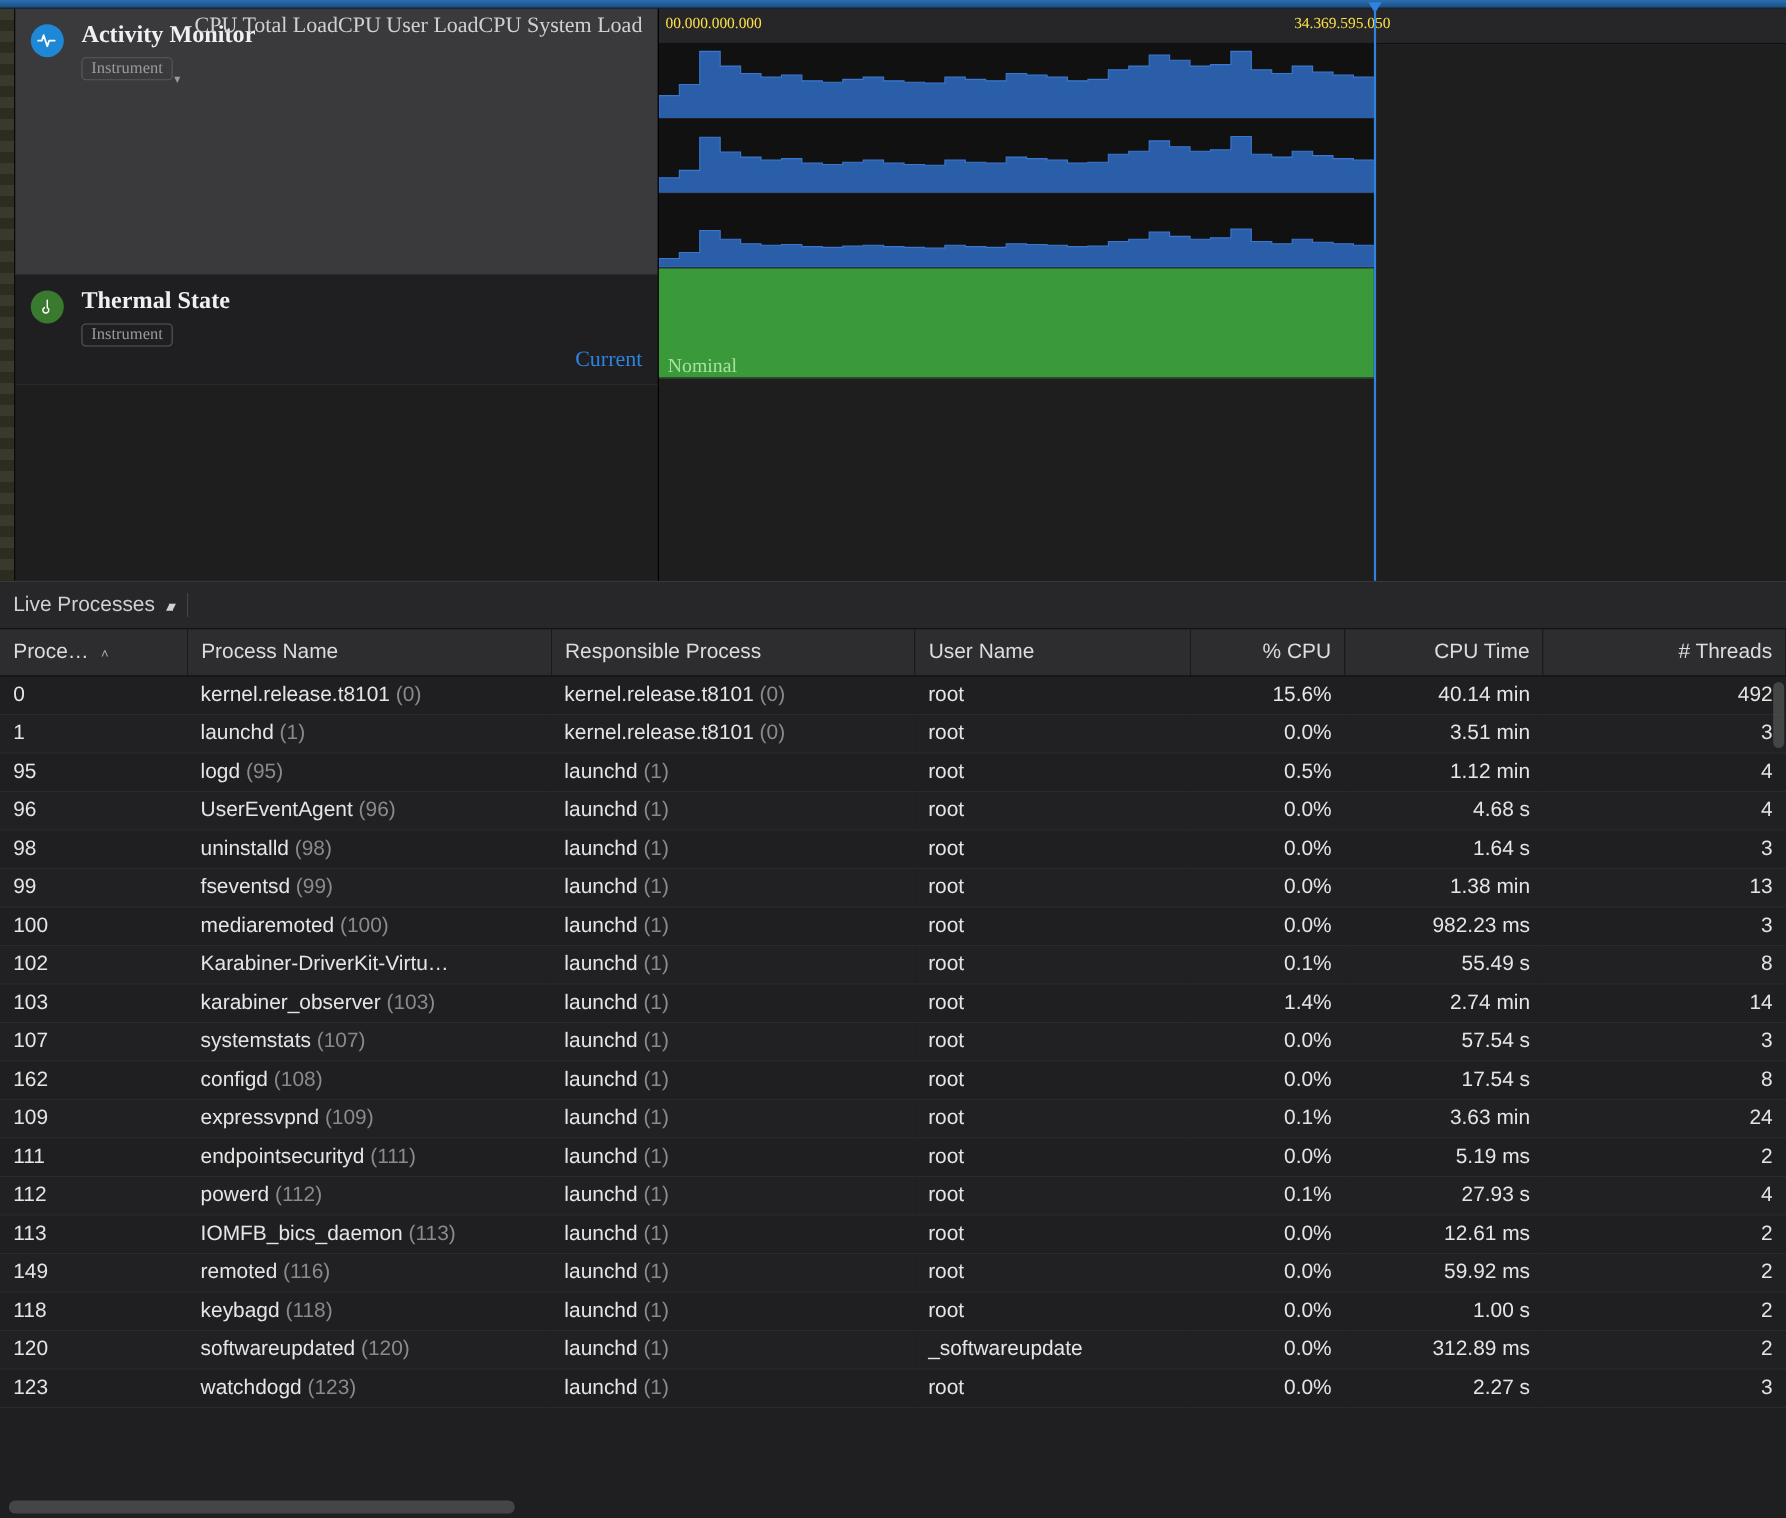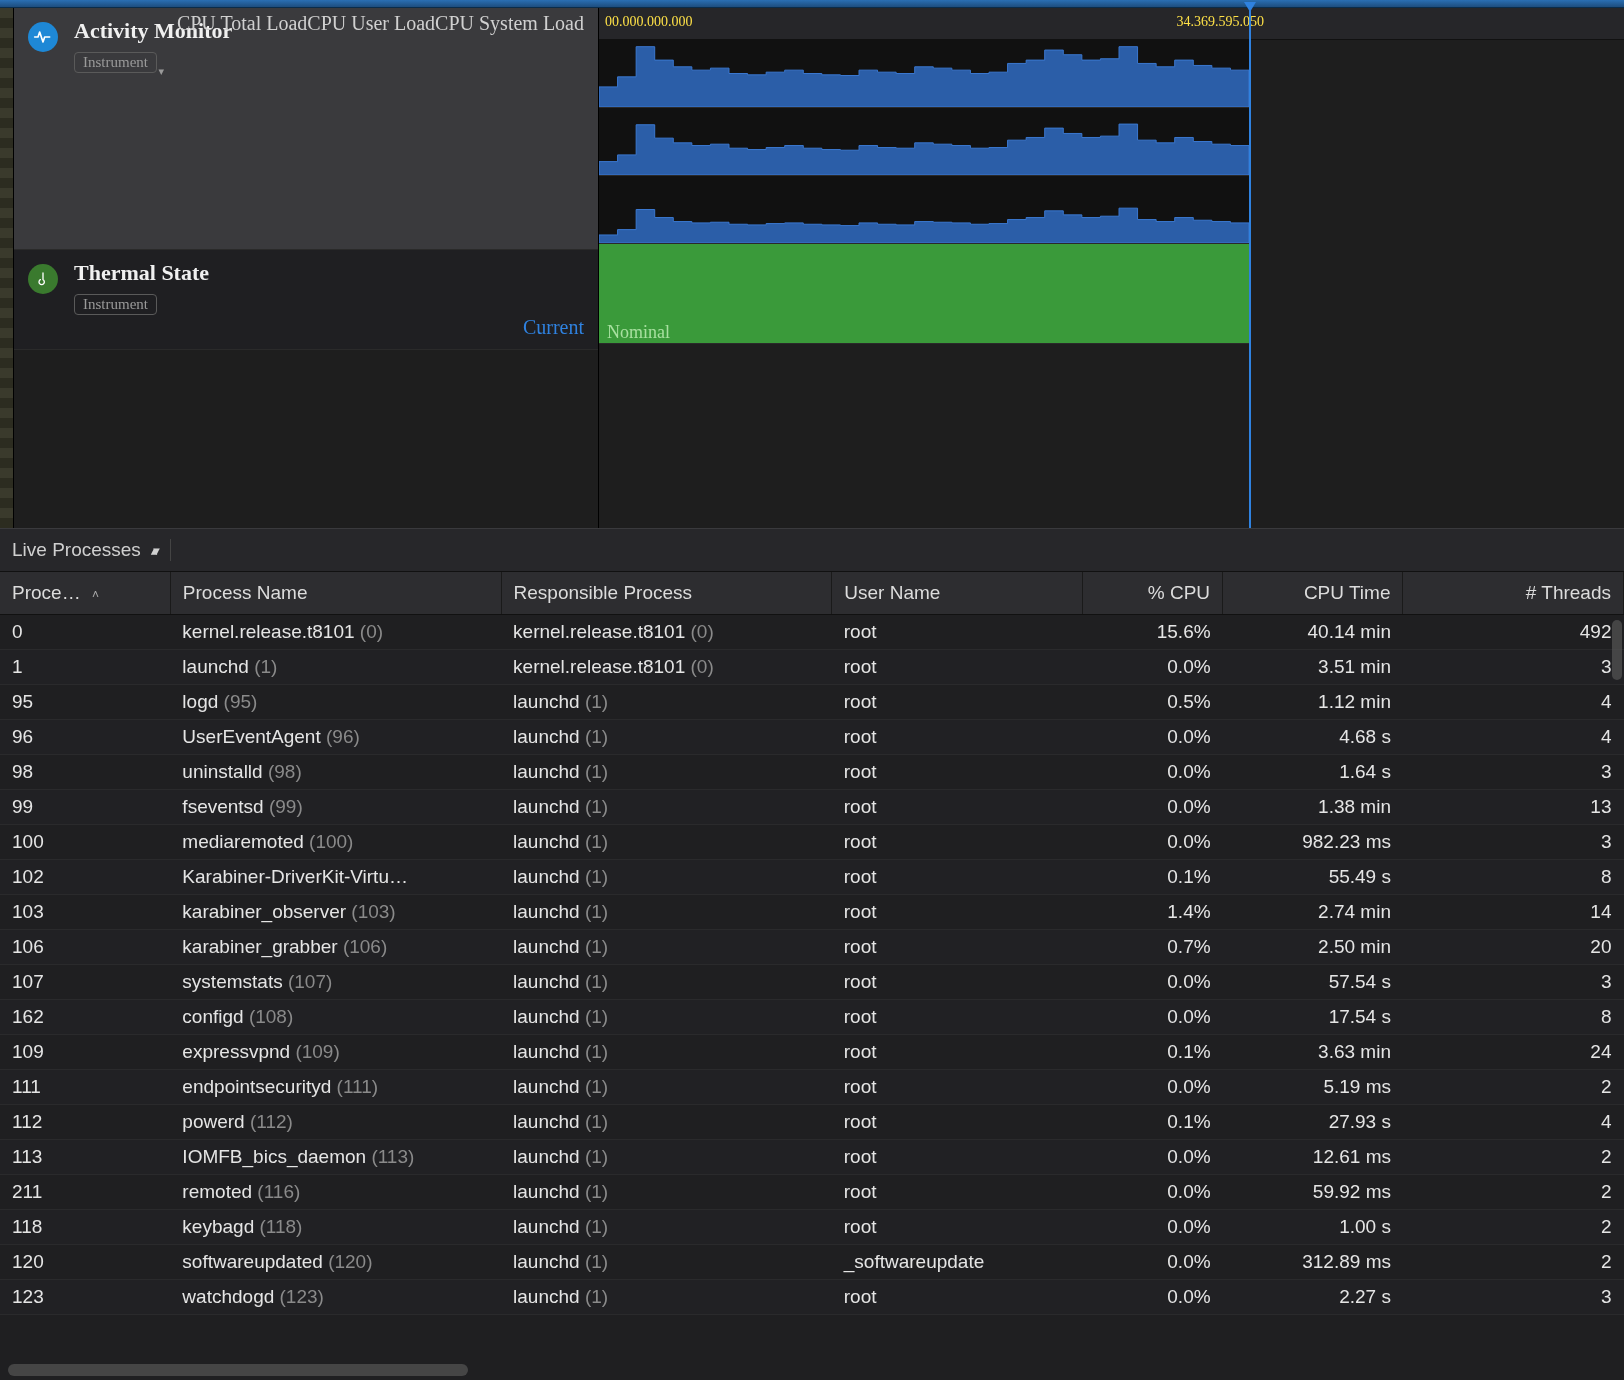--- a/index.html
+++ b/index.html
@@ -470,29 +470,20 @@
           <tr>
             <td>103</td>
             <td>karabiner_observer <span class="pid-dim">(103)</span></td>
             <td>launchd <span class="pid-dim">(1)</span></td>
             <td>root</td>
             <td class="num">1.4%</td>
             <td class="num">2.74 min</td>
             <td class="num">14</td>
           </tr>
           <tr>
-            <td>106</td>
-            <td>karabiner_grabber <span class="pid-dim">(106)</span></td>
-            <td>launchd <span class="pid-dim">(1)</span></td>
-            <td>root</td>
-            <td class="num">0.7%</td>
-            <td class="num">2.50 min</td>
-            <td class="num">20</td>
-          </tr>
-          <tr>
             <td>107</td>
             <td>systemstats <span class="pid-dim">(107)</span></td>
             <td>launchd <span class="pid-dim">(1)</span></td>
             <td>root</td>
             <td class="num">0.0%</td>
             <td class="num">57.54 s</td>
             <td class="num">3</td>
           </tr>
           <tr>
             <td>162</td>
@@ -533,21 +524,21 @@
           <tr>
             <td>113</td>
             <td>IOMFB_bics_daemon <span class="pid-dim">(113)</span></td>
             <td>launchd <span class="pid-dim">(1)</span></td>
             <td>root</td>
             <td class="num">0.0%</td>
             <td class="num">12.61 ms</td>
             <td class="num">2</td>
           </tr>
           <tr>
-            <td>211</td>
+            <td>149</td>
             <td>remoted <span class="pid-dim">(116)</span></td>
             <td>launchd <span class="pid-dim">(1)</span></td>
             <td>root</td>
             <td class="num">0.0%</td>
             <td class="num">59.92 ms</td>
             <td class="num">2</td>
           </tr>
           <tr>
             <td>118</td>
             <td>keybagd <span class="pid-dim">(118)</span></td>

